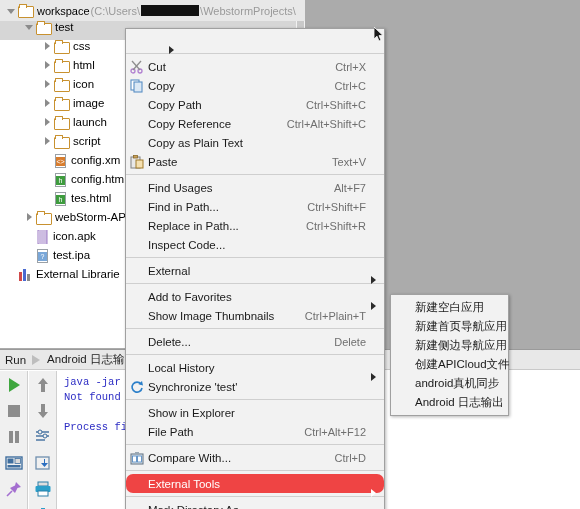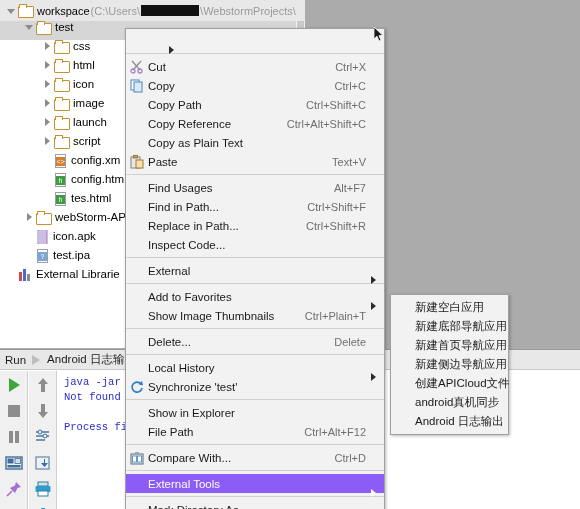--- a/index.html
+++ b/index.html
@@ -183,21 +183,21 @@
   .mi .mi-key { color: #6f6f6f; font-size: 11px; padding-left: 16px; }
   .mi .mi-sub {
     width: 12px; flex: 0 0 12px; position: relative;
   }
   .mi .mi-sub::after {
     content: ""; position: absolute; right: 2px; top: 5px;
     border-left: 5px solid #2b2b2b;
     border-top: 4px solid transparent;
     border-bottom: 4px solid transparent;
   }
-  .mi.selected { background: #8b5cf6; color: #fff; }
+  .mi.selected { background: #ef4444; color: #fff; border-radius: 7px; }
   .mi.selected .mi-key { color: #d8e4f5; }
   .mi.selected .mi-sub::after { border-left-color: #fff; }
   .msep { height: 1px; background: #cfcfcf; margin: 3px 0; }
 
   
   .sub-menu {
     position: absolute; left: 390px; top: 294px; width: 119px;
     background: #f2f2f2; border: 1px solid #a0a0a0;
     box-shadow: 1px 1px 3px rgba(0,0,0,.28);
     padding: 3px 0; z-index: 50;
@@ -597,23 +597,20 @@
         <span class="mi-key"></span>
         <span class="mi-sub"></span>
       </div>
     </div>
 
   <div class="sub-menu" id="submenu">
       <div class="smi">
         <span>新建空白应用</span>
       </div>
       <div class="smi">
-        <span>新建底部导航应用</span>
-      </div>
-      <div class="smi">
         <span>新建首页导航应用</span>
       </div>
       <div class="smi">
         <span>新建侧边导航应用</span>
       </div>
       <div class="smi">
         <span>创建APICloud文件</span>
       </div>
       <div class="smi">
         <span>android真机同步</span>

